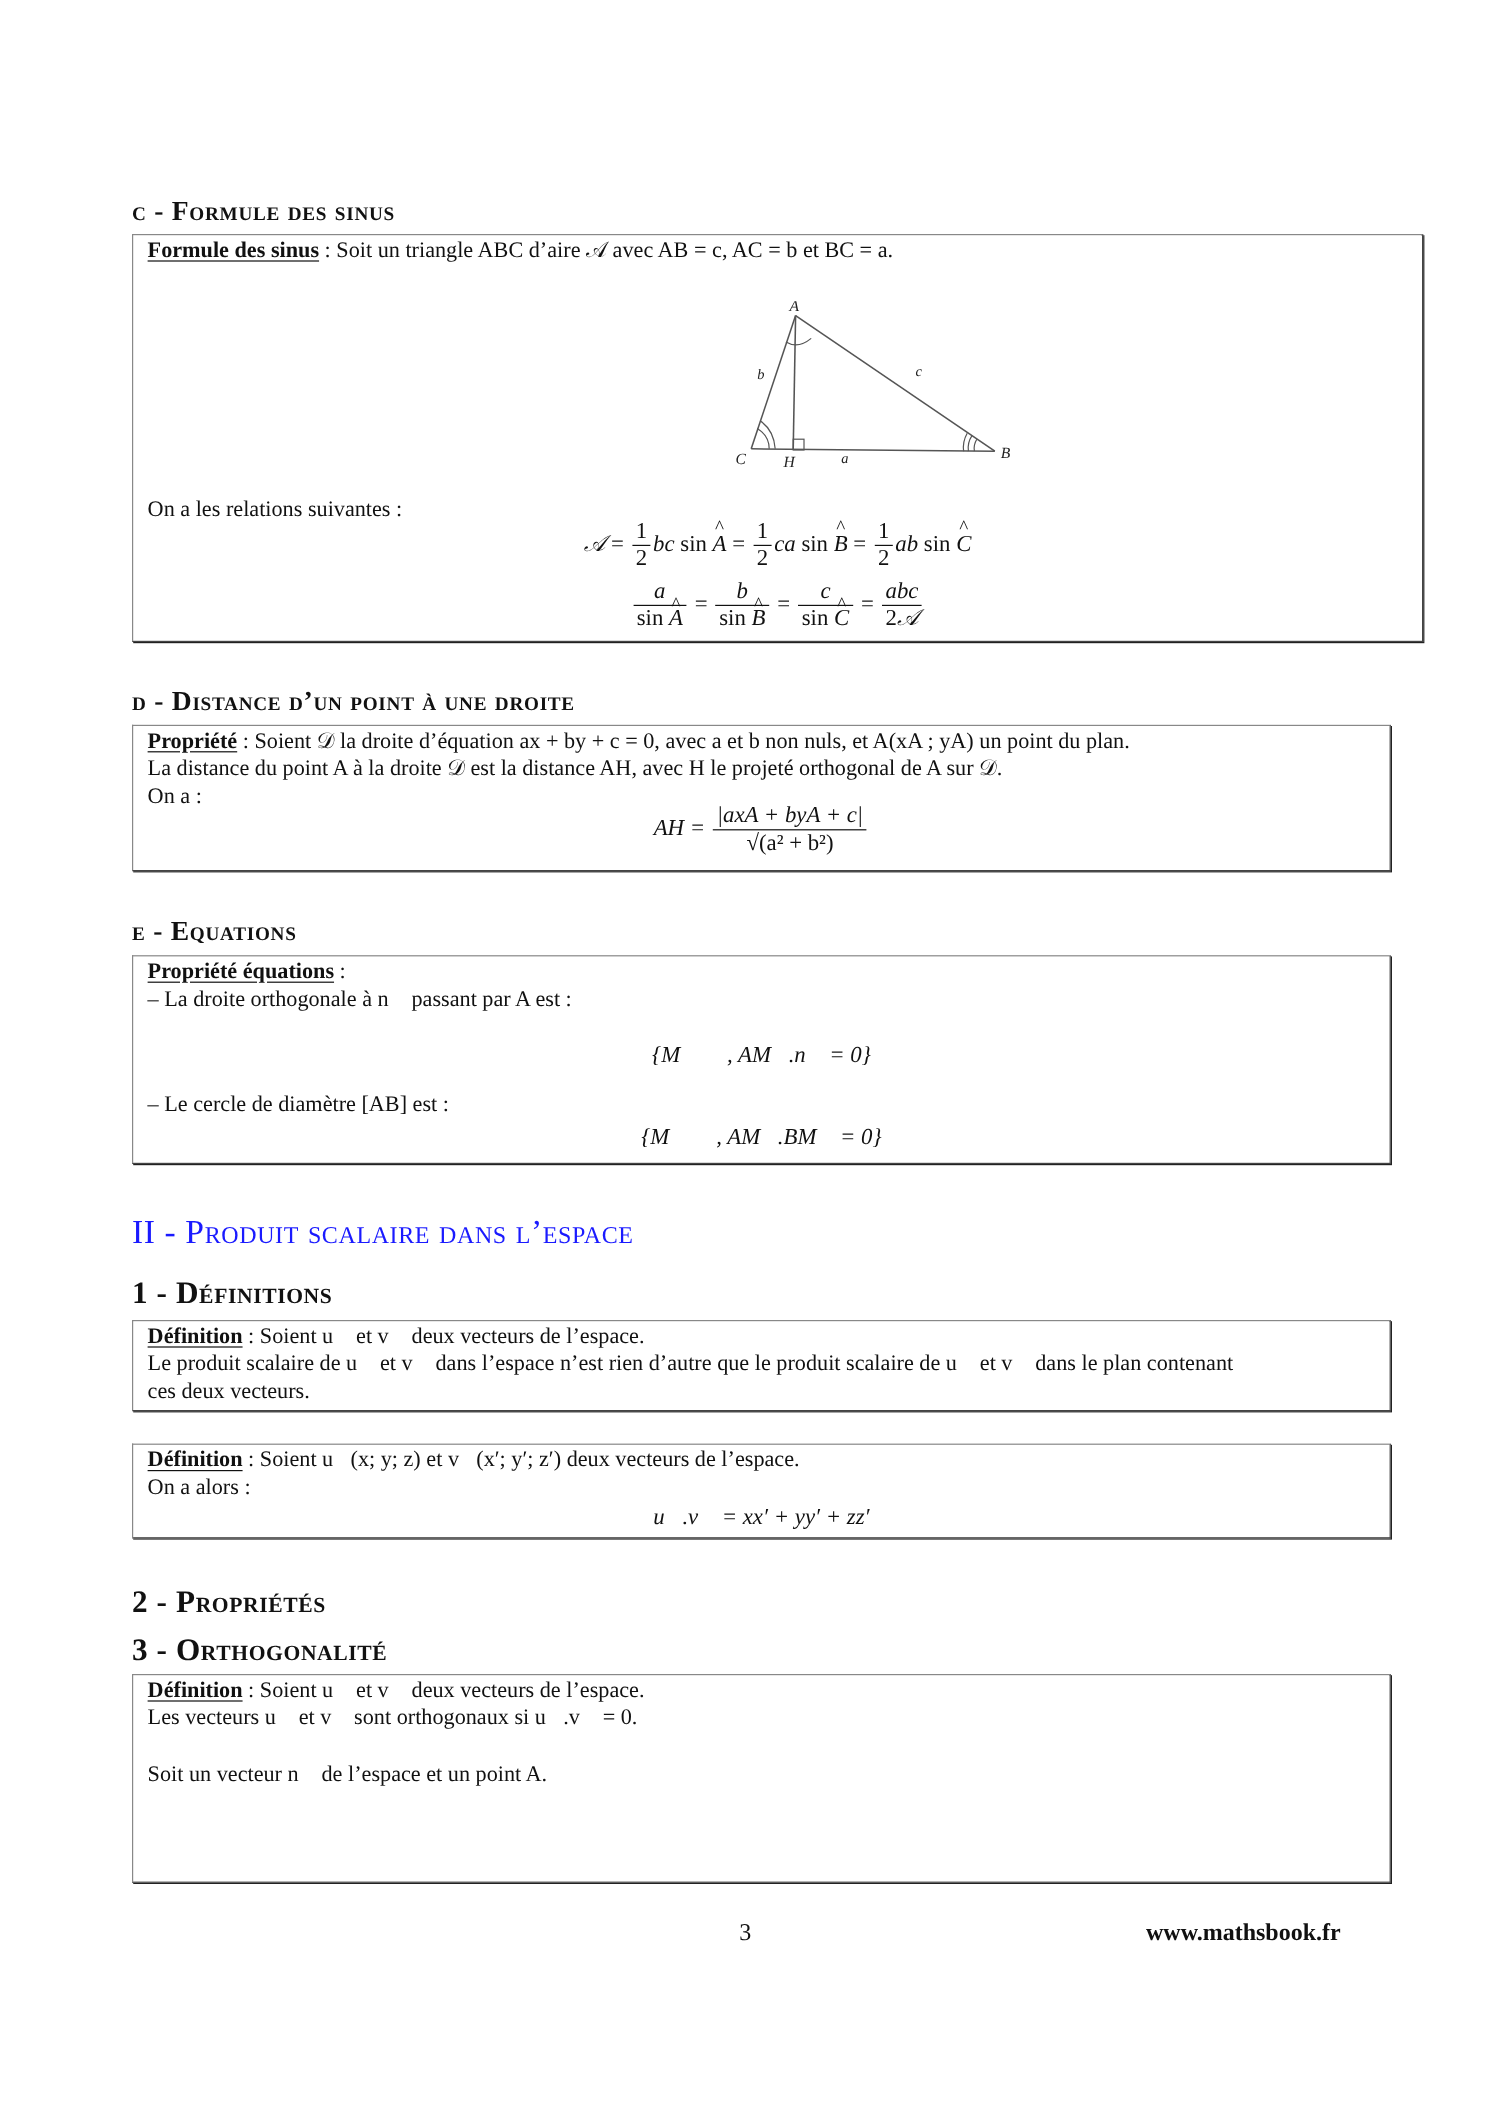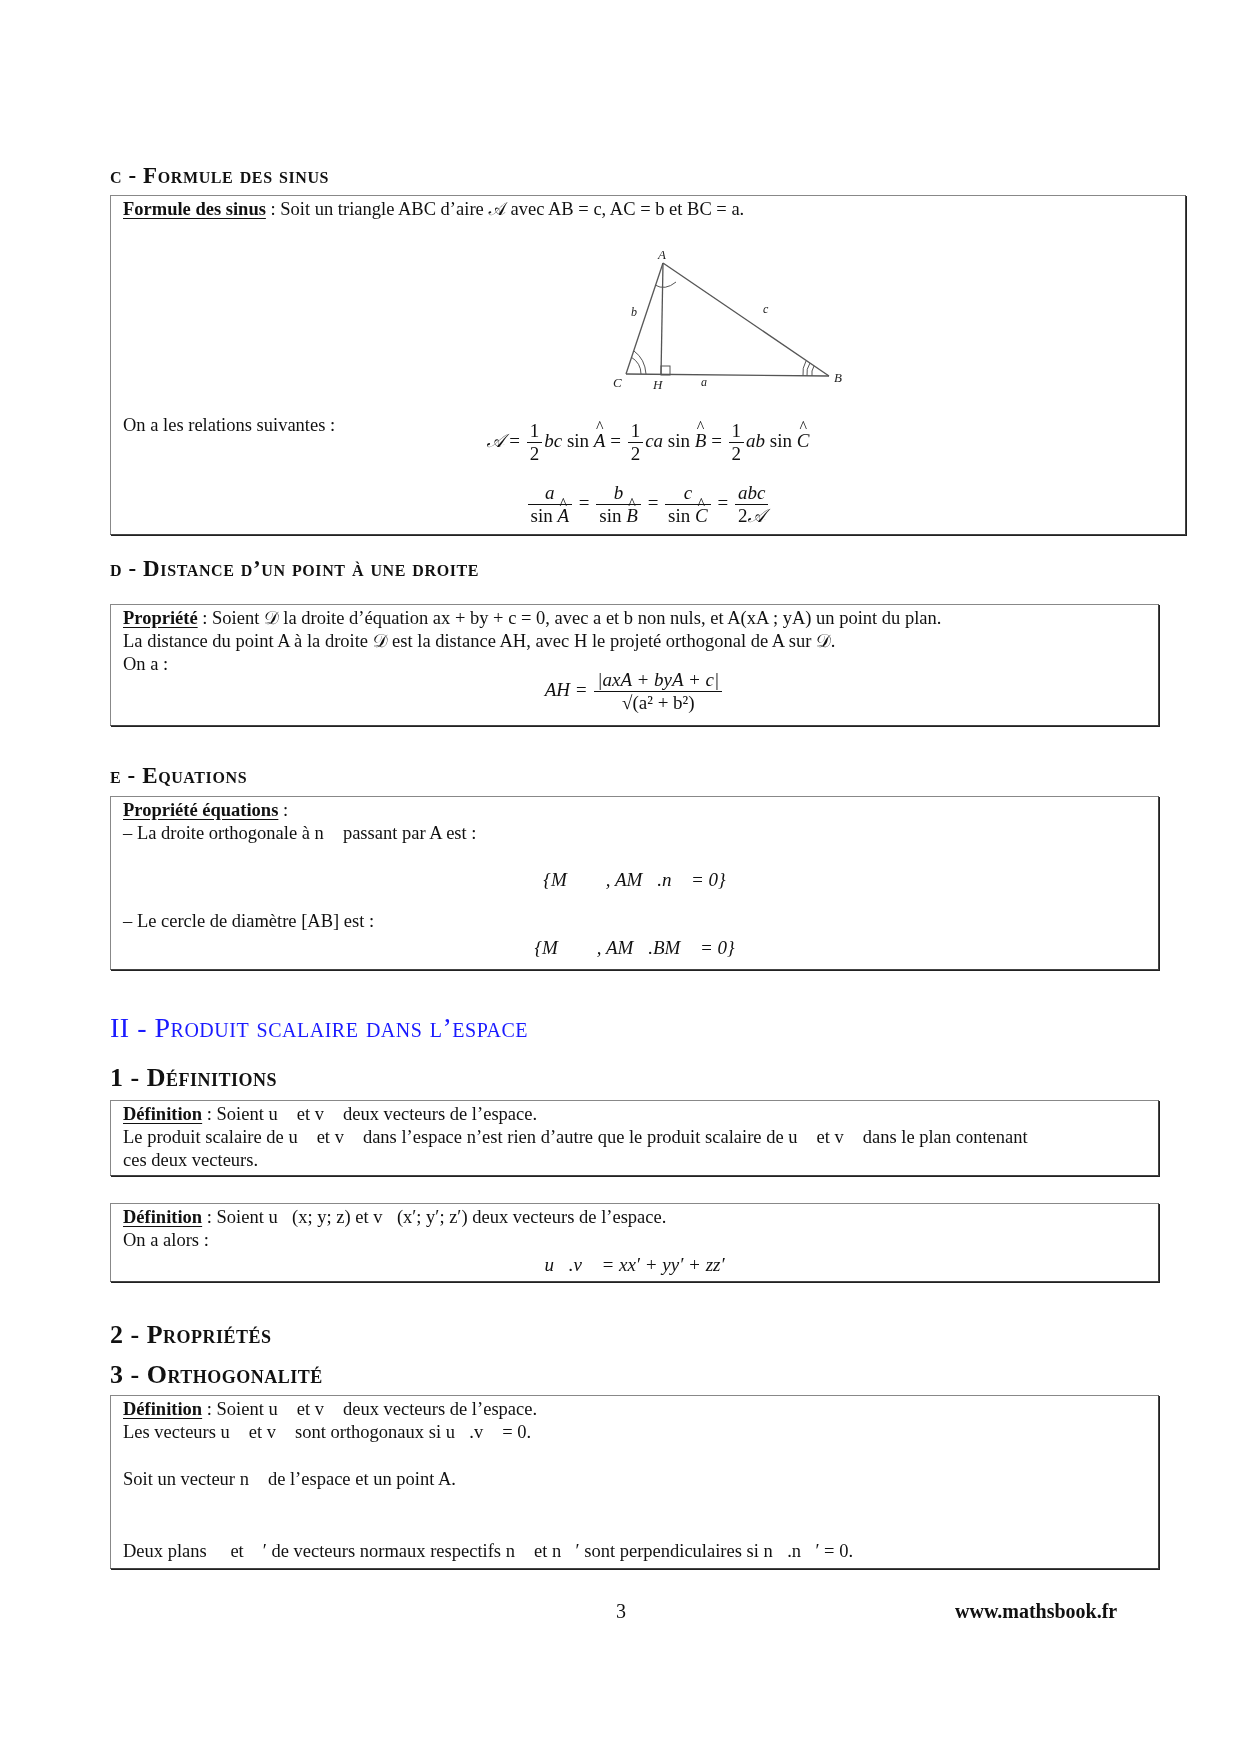--- a/index.html
+++ b/index.html
@@ -75,36 +75,36 @@
       <text x="127" y="8" font-size="13" fill="#222">A</text>
       <text x="303" y="131" font-size="13" fill="#222">B</text>
       <text x="82" y="136" font-size="13" fill="#222">C</text>
       <text x="122" y="138" font-size="13" fill="#222">H</text>
       <text x="170" y="135" font-size="12" fill="#222">a</text>
       <text x="100" y="65" font-size="12" fill="#222">b</text>
       <text x="232" y="62" font-size="12" fill="#222">c</text>
     </svg>
 
     <div class="line" style="top:218px;">On a les relations suivantes :</div>
-    <div class="center" style="top:224px;">
+    <div class="center" style="top:236px;">
       <span class="m">𝒜</span> =
       <span class="frac"><span class="num">1</span><span>2</span></span><span class="m">bc</span> sin <span class="hat">A</span> =
       <span class="frac"><span class="num">1</span><span>2</span></span><span class="m">ca</span> sin <span class="hat">B</span> =
       <span class="frac"><span class="num">1</span><span>2</span></span><span class="m">ab</span> sin <span class="hat">C</span>
     </div>
     <div class="center" style="top:286px;">
       <span class="frac"><span class="num m">a</span><span>sin <span class="hat">A</span></span></span> =
       <span class="frac"><span class="num m">b</span><span>sin <span class="hat">B</span></span></span> =
       <span class="frac"><span class="num m">c</span><span>sin <span class="hat">C</span></span></span> =
       <span class="frac"><span class="num m">abc</span><span>2<span class="m">𝒜</span></span></span>
     </div>
 
   </div>
 
-  <div class="sub-h" style="top:556px;">d - Distance d’un point à une droite</div>
+  <div class="sub-h" style="top:572px;">d - Distance d’un point à une droite</div>
   <div class="box" style="top:604px; height:120px;">
     <div class="line" style="top:2px;">
       <span class="lbl">Propriété</span><span> : Soient 𝒟 la droite d’équation ax + by + c = 0, avec a et b non nuls, et A(xA ; yA) un point du plan.</span>
     </div>
     <div class="line" style="top:25px;">La distance du point A à la droite 𝒟 est la distance AH, avec H le projeté orthogonal de A sur 𝒟.</div>
     <div class="line" style="top:48px;">On a :</div>
     <div class="center" style="top:64px;">
       <span class="m">AH =</span>
       <span class="frac"><span class="num m">|axA + byA + c|</span><span>√(a² + b²)</span></span>
     </div>
@@ -142,18 +142,17 @@
 
   <div class="h2" style="top:1320px;">2 - Propriétés</div>
   <div class="h2" style="top:1360px;">3 - Orthogonalité</div>
 
   <div class="box" style="top:1395px; height:172px;">
     <div class="line" style="top:2px;">
       <span class="lbl">Définition</span><span> : Soient u⃗ et v⃗ deux vecteurs de l’espace.</span>
     </div>
     <div class="line" style="top:25px;">Les vecteurs u⃗ et v⃗ sont orthogonaux si u⃗.v⃗ = 0.</div>
     <div class="line" style="top:72px;">Soit un vecteur n⃗ de l’espace et un point A.</div>
-    <div class="line" style="top:144px;">Deux plans 𝒫 et 𝒫′ de vecteurs normaux respectifs n⃗ et n⃗′ sont perpendiculaires si n⃗.n⃗′ = 0.</div>
   </div>
 
   <div class="footer" style="left:616px;">3</div>
   <div class="footer" style="left:955px; font-weight:bold;">www.mathsbook.fr</div>
 </div>
 
 </body></html>

